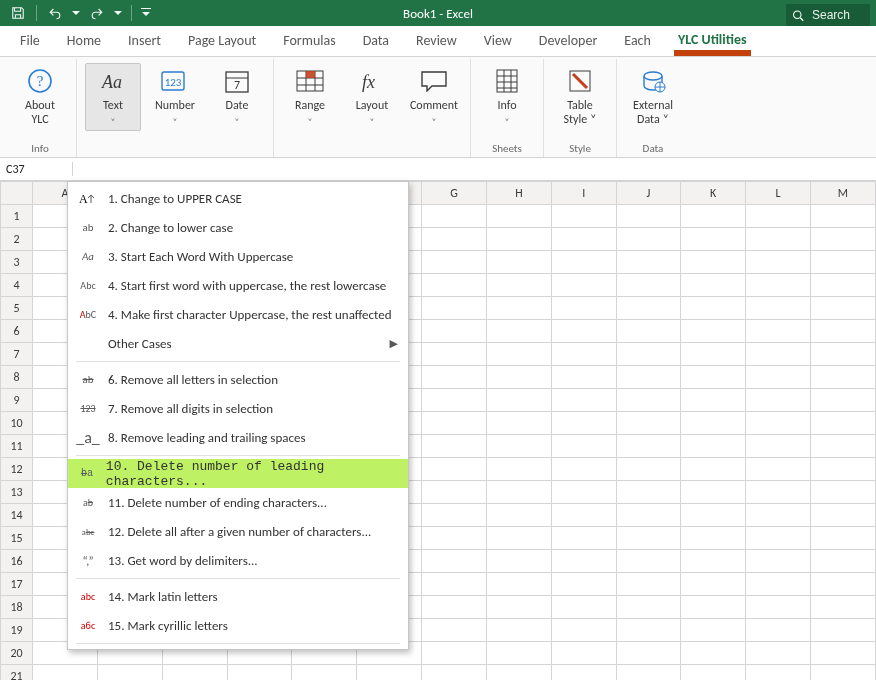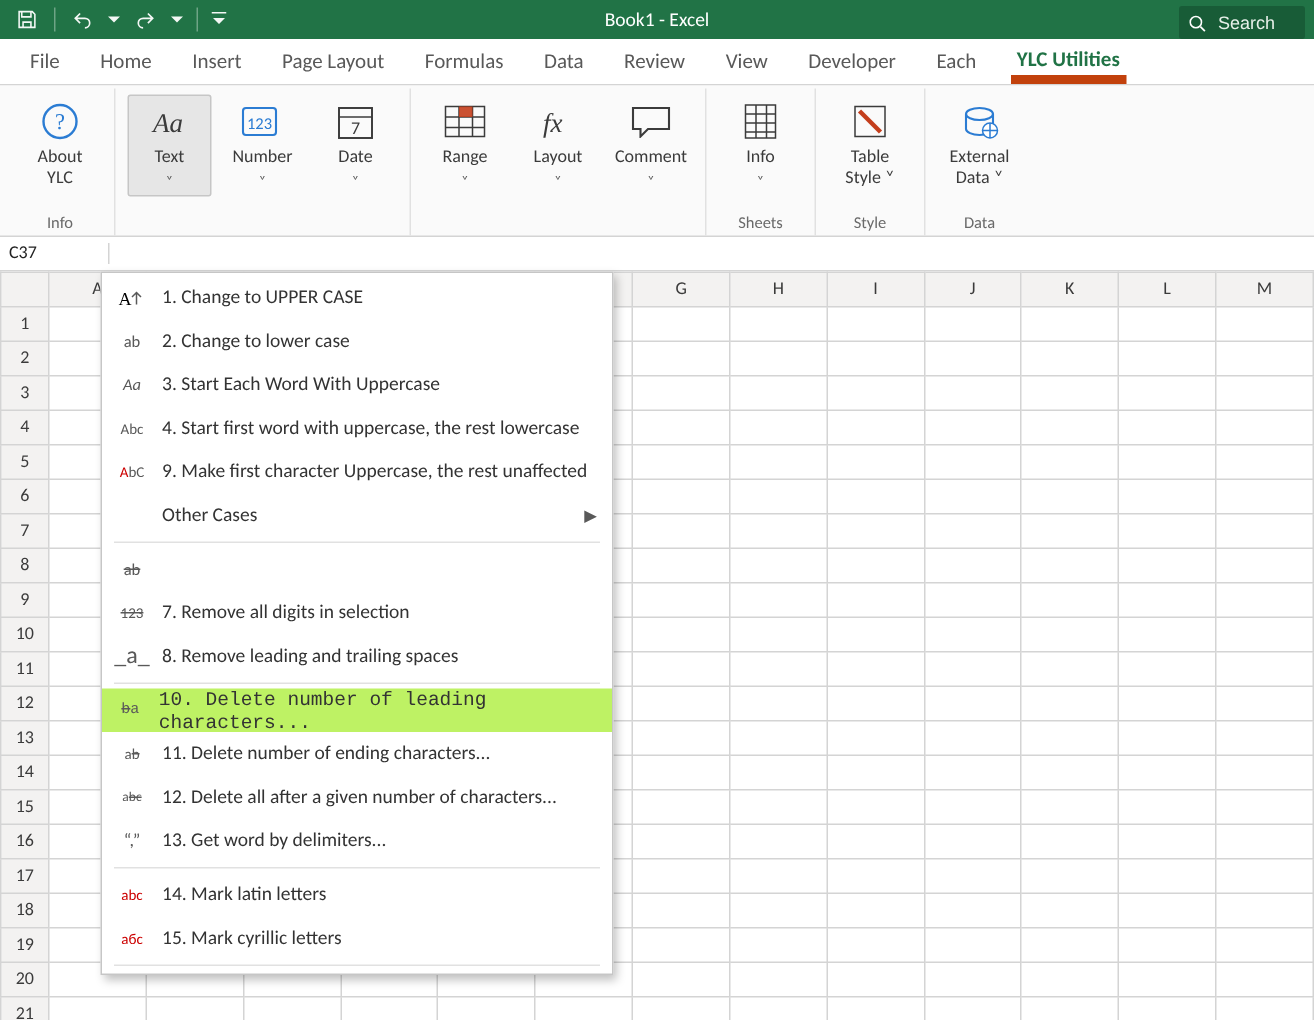--- a/index.html
+++ b/index.html
@@ -848,32 +848,33 @@
       <div class="mitem">
         <span class="micon">
           <span style="font-size:10px">Abc</span>
         </span>
         <span>4. Start first word with uppercase, the rest lowercase</span>
       </div>
       <div class="mitem">
         <span class="micon">
           <span style="font-size:10px"><span style="color:#c00">A</span>bC</span>
         </span>
-        <span>9. Make first character Uppercase, the rest unaffected</span>
+        <span>4. Make first character Uppercase, the rest unaffected</span>
       </div>
       <div class="mitem">
         <span class="micon"></span>
         <span>Other Cases</span>
         <span class="subchev">▶</span>
       </div>
       <div class="msep"></div>
       <div class="mitem">
         <span class="micon">
           <span style="font-size:11px;text-decoration:line-through">ab</span>
         </span>
+        <span>6. Remove all letters in selection</span>
       </div>
       <div class="mitem">
         <span class="micon">
           <span style="font-size:10px;text-decoration:line-through">123</span>
         </span>
         <span>7. Remove all digits in selection</span>
       </div>
       <div class="mitem">
         <span class="micon">
           <span style="font-size:16px">_a_</span>

